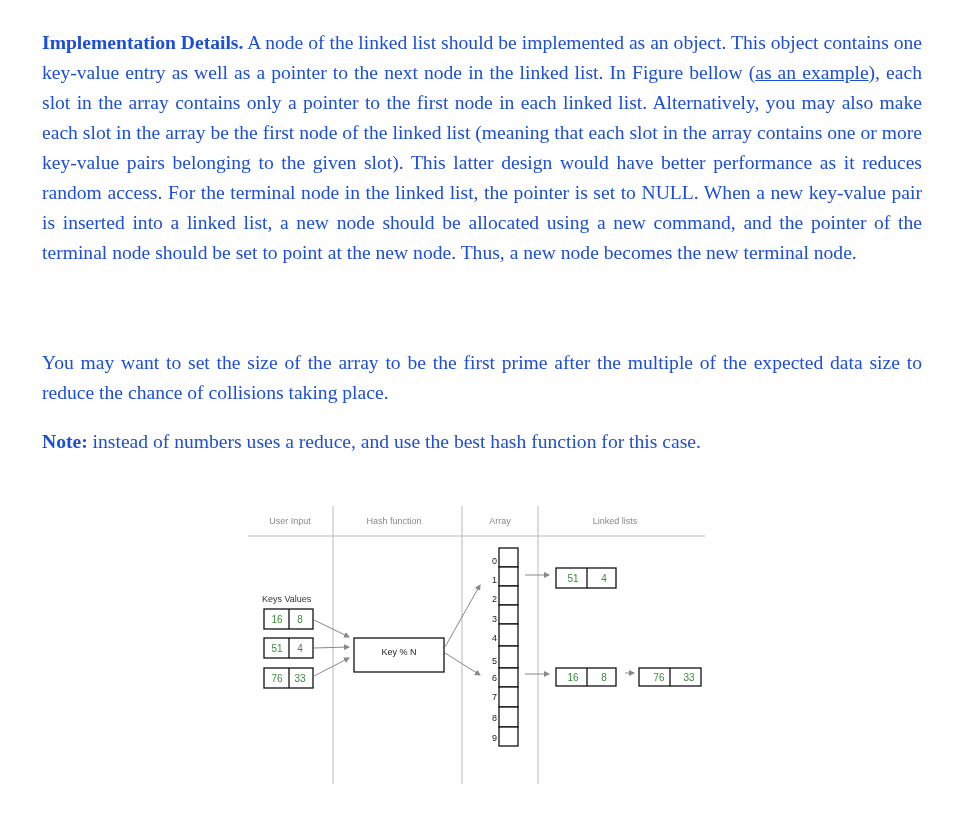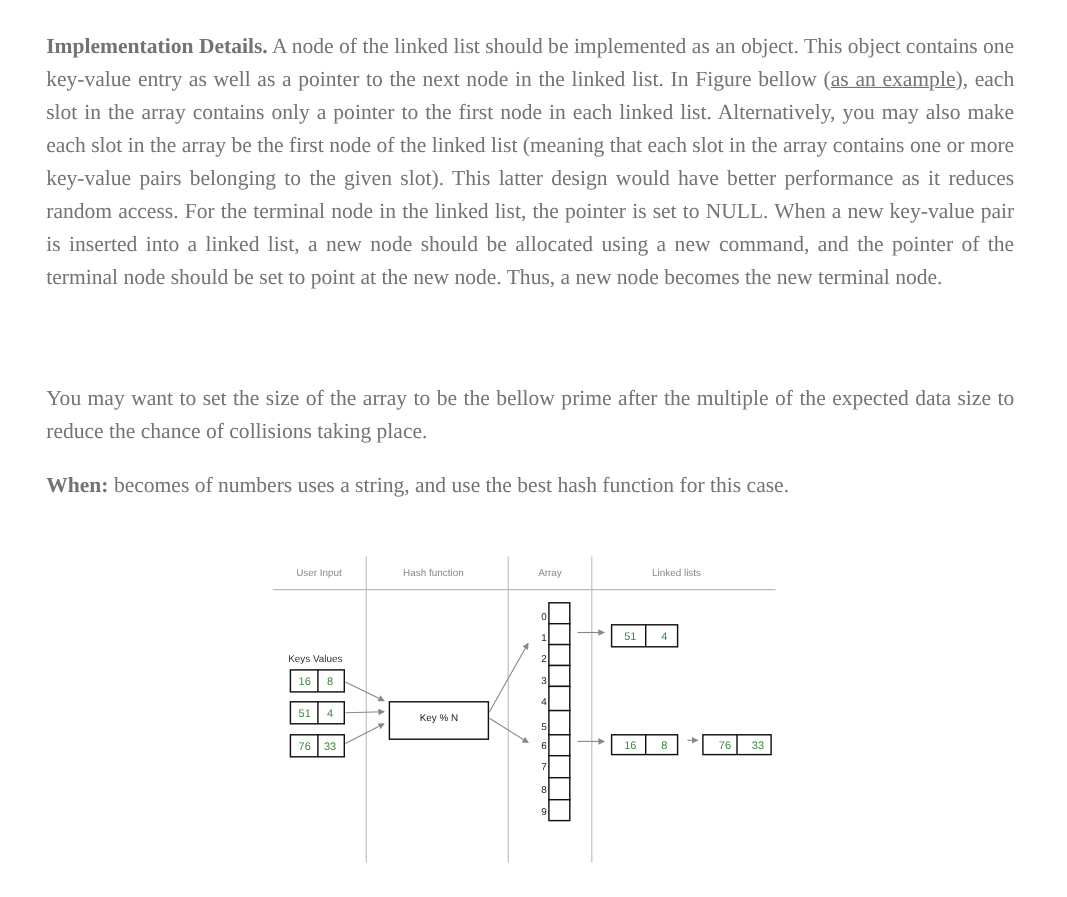--- a/index.html
+++ b/index.html
@@ -1,38 +1,38 @@
 <!DOCTYPE html>
 <html><head>
 <meta charset="utf-8">
 <style>
   html, body { margin:0; padding:0; background:#ffffff; }
   body { width:970px; height:815px; position:relative; overflow:hidden; }
   .para {
     position:absolute; left:42px; width:880px;
     font-family:"Liberation Serif", serif; font-size:19.6px; line-height:30px;
-    color:#737373; text-align:justify; margin:0;
+    color:#1d4ed8; text-align:justify; margin:0;
   }
   .para b { font-weight:bold; }
   .ul { text-decoration:underline; }
   #p1 { top:28px; }
   #p2 { top:348px; }
   #p3 { top:427px; }
   .diagram { position:absolute; left:240px; top:500px; width:480px; height:300px;text-decoration:underline; }
   .diagram svg { width:480px; height:300px; }
   .lbl { font-family:"Liberation Sans", sans-serif; }
 </style>
 </head>
 <body>
 
 <p id="p1" class="para"><b>Implementation Details.</b><span> A node of the linked list should be implemented as an object. This object contains one key-value entry as well as a pointer to the next node in the linked list. In Figure bellow (</span><span class="ul">as an example</span><span>), each slot in the array contains only a pointer to the first node in each linked list. Alternatively, you may also make each slot in the array be the first node of the linked list (meaning that each slot in the array contains one or more key-value pairs belonging to the given slot). This latter design would have better performance as it reduces random access. For the terminal node in the linked list, the pointer is set to NULL. When a new key-value pair is inserted into a linked list, a new node should be allocated using a new command, and the pointer of the terminal node should be set to point at the new node. Thus, a new node becomes the new terminal node.</span></p>
 
-<p id="p2" class="para">You may want to set the size of the array to be the bellow prime after the multiple of the expected data size to reduce the chance of collisions taking place.</p>
+<p id="p2" class="para">You may want to set the size of the array to be the first prime after the multiple of the expected data size to reduce the chance of collisions taking place.</p>
 
-<p id="p3" class="para"><b>When:</b><span> becomes of numbers uses a string, and use the best hash function for this case.</span></p>
+<p id="p3" class="para"><b>Note:</b><span> instead of numbers uses a reduce, and use the best hash function for this case.</span></p>
 
 <div class="diagram">
   <svg viewBox="0 0 480 300" xmlns="http://www.w3.org/2000/svg">
     <defs>
       <marker id="ah" markerWidth="6" markerHeight="6" refX="5" refY="3" orient="auto">
         <path d="M0,0 L6,3 L0,6 z" fill="#888"></path>
       </marker>
     </defs>
 
     <g stroke="#bbb" stroke-width="1">

